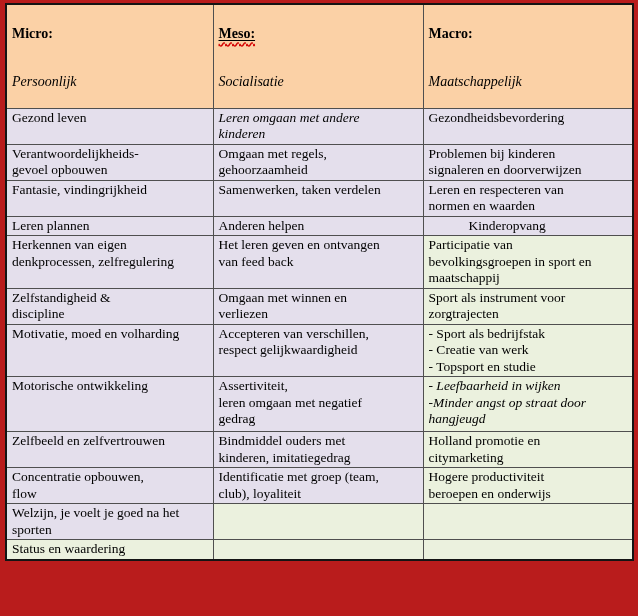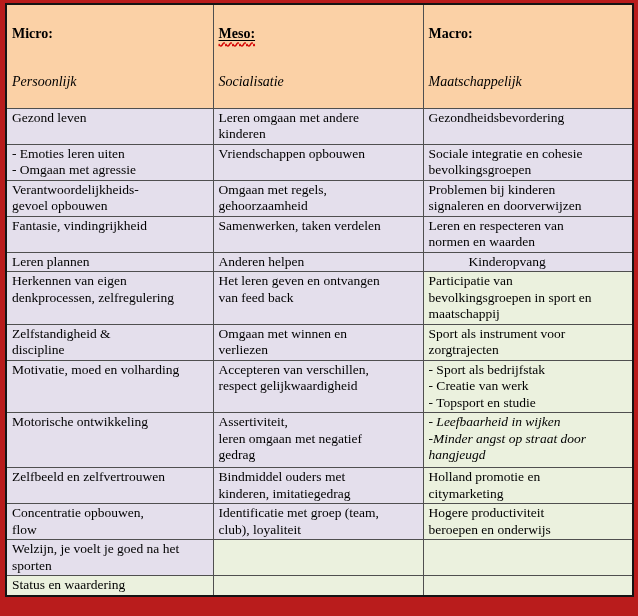--- a/index.html
+++ b/index.html
@@ -86,30 +86,23 @@
         </th>
         <th style="background:#FBD1A6">
           <span class="hdr-title">Macro:</span>
           <span class="hdr-sub">Maatschappelijk</span>
         </th>
       </tr>
     </thead>
     <tbody>
         <tr style="height: 35px;">
           <td style="background-color: rgb(228, 223, 236);">Gezond leven</td>
-          <td style="background-color: rgb(228, 223, 236);">Leren omgaan met andere
+          <td style="background-color: rgb(228, 223, 236); font-style: italic;">Leren omgaan met andere
 kinderen</td>
           <td style="background-color: rgb(228, 223, 236);">Gezondheidsbevordering</td>
-        </tr>
-        <tr style="height: 36px;">
-          <td style="background-color: rgb(228, 223, 236);">- Emoties leren uiten
-- Omgaan met agressie</td>
-          <td style="background-color: rgb(228, 223, 236);">Vriendschappen opbouwen</td>
-          <td style="background-color: rgb(228, 223, 236);">Sociale integratie en cohesie
-bevolkingsgroepen</td>
         </tr>
         <tr style="height: 35px;">
           <td style="background-color: rgb(228, 223, 236);">Verantwoordelijkheids-
 gevoel opbouwen</td>
           <td style="background-color: rgb(228, 223, 236);">Omgaan met regels,
 gehoorzaamheid</td>
           <td style="background-color: rgb(228, 223, 236);">Problemen bij kinderen
 signaleren en doorverwijzen</td>
         </tr>
         <tr style="height: 35px;">

